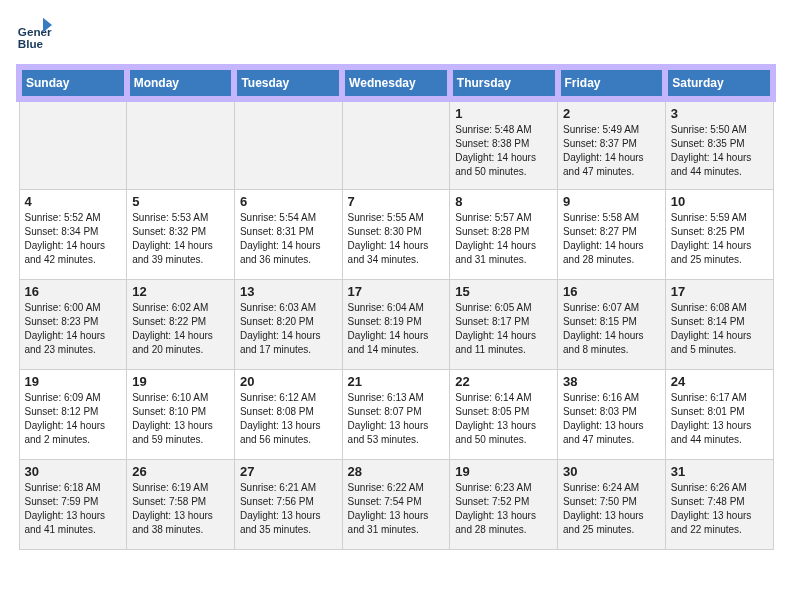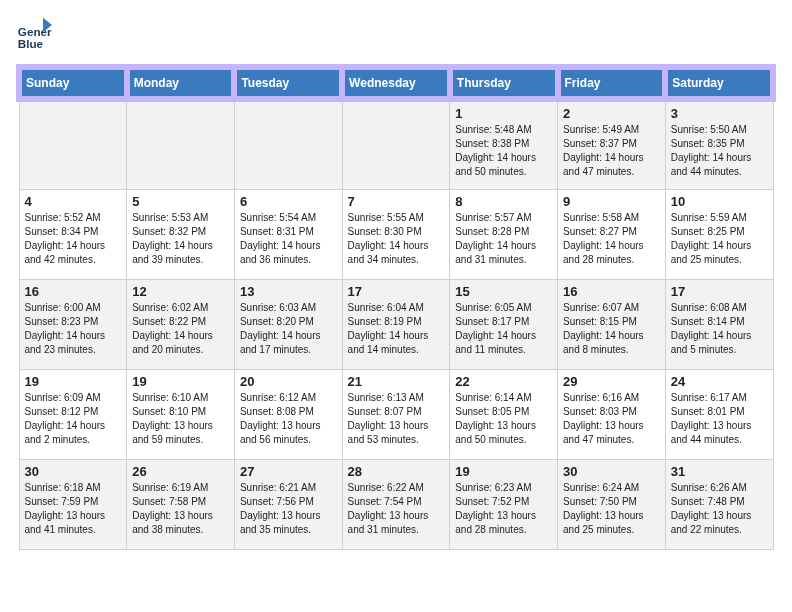--- a/index.html
+++ b/index.html
@@ -220,21 +220,21 @@
         </td>
         <td>
           <span class="day-num">21</span>
           <div class="cell-text">Sunrise: 6:13 AM<br>Sunset: 8:07 PM<br>Daylight: 13 hours and 53 minutes.</div>
         </td>
         <td>
           <span class="day-num">22</span>
           <div class="cell-text">Sunrise: 6:14 AM<br>Sunset: 8:05 PM<br>Daylight: 13 hours and 50 minutes.</div>
         </td>
         <td>
-          <span class="day-num">29</span>
+          <span class="day-num">38</span>
           <div class="cell-text">Sunrise: 6:16 AM<br>Sunset: 8:03 PM<br>Daylight: 13 hours and 47 minutes.</div>
         </td>
         <td>
           <span class="day-num">24</span>
           <div class="cell-text">Sunrise: 6:17 AM<br>Sunset: 8:01 PM<br>Daylight: 13 hours and 44 minutes.</div>
         </td>
       </tr>
       <tr>
         <td>
           <span class="day-num">30</span>

